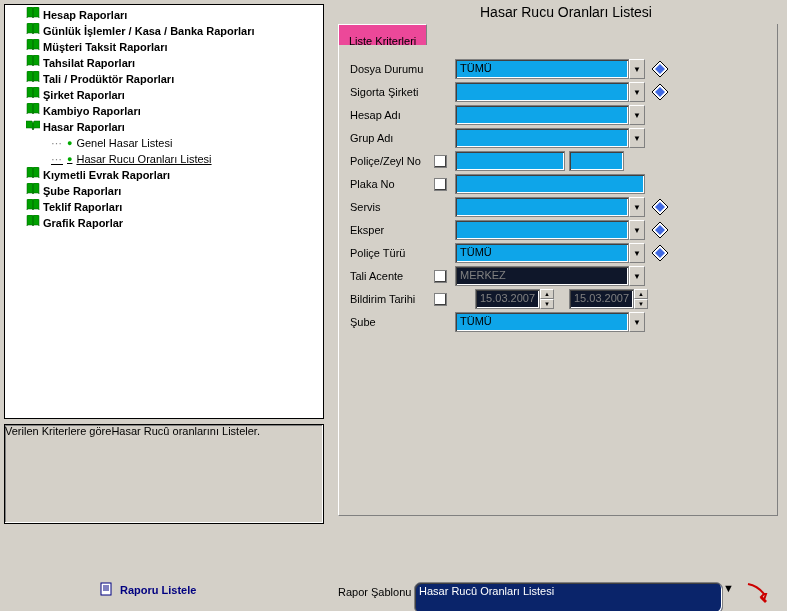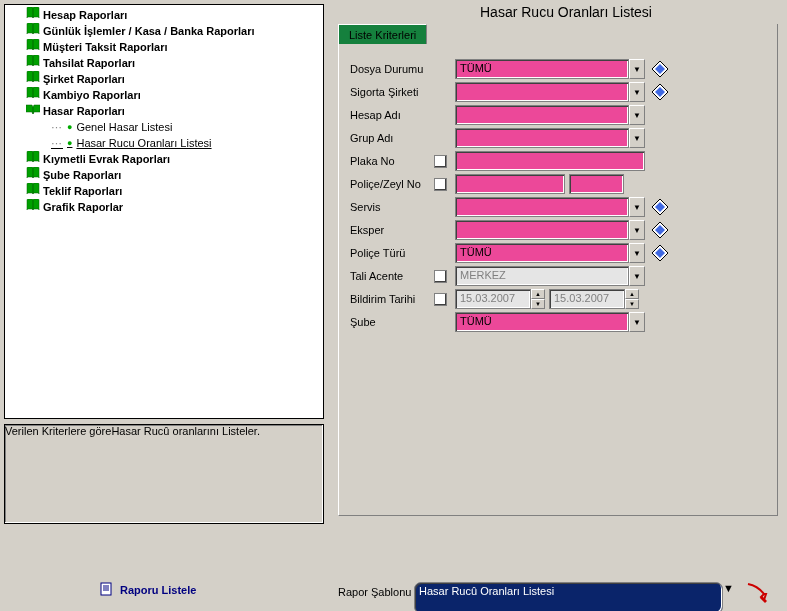--- a/index.html
+++ b/index.html
@@ -67,62 +67,62 @@
   border: 1px solid #fff;
   border-top: none;
   border-left-color:#fff; border-top-color:#fff;
   border-right-color:#808080; border-bottom-color:#808080;
   background:#D4D0C8;
 }
 .tab {
   position: absolute;
   left: 338px; top: 24px;
   height: 20px;
-  background:#15803d;
+  background:#ec4899;
   border: 1px solid #808080;
   border-bottom:none;
   border-top-color:#fff; border-left-color:#fff;
-  padding: 4px 10px;
+  padding: 10px 10px;
   font-size:11px;
   z-index:2;
 }
 .form-area { position:absolute; left: 350px; top: 58px; width: 420px;}
 .form-row { display:flex; align-items:center; height:22px; margin-bottom: 1px;}
 .form-label { width: 84px; font-size:11px;}
 .chk { width:13px; height:13px; border:1px solid #808080; background:#fff; margin-right:8px; box-shadow: inset -1px -1px 0 #404040, inset 1px 1px 0 #fff;}
 .chk.spacer { visibility:hidden; }
 .inset {
-  background:#ec4899;
+  background:#0ea5e9;
   border: 1px solid #808080;
   box-shadow: inset 1px 1px 0 #404040, inset -1px -1px 0 #fff;
   height:20px;
   font-size:11px;
   padding: 2px 4px;
 }
-.inset.disabled { background:#e5e5e5; color:#808080;}
+.inset.disabled { background:#0f172a; color:#808080;}
 .combo { display:flex; width:190px;}
 .combo .inset { flex:1; }
 .combo .arrow, .spin .arrow {
   width:16px; height:20px;
   background:#D4D0C8;
   border:1px solid #fff;
   border-right-color:#808080; border-bottom-color:#808080;
   display:flex; align-items:center; justify-content:center;
   font-size:8px;
 }
 .text-input { width:190px; }
 .text-input-sm { width:110px; }
 .text-input-xs { width:55px; margin-left:4px;}
 .diamond {
   width:18px; height:18px; margin-left:6px;
   display:inline-block; position:relative;
 }
 .diamond svg { width:18px; height:18px; }
 .spin { display:flex; width:90px; margin-right:4px;}
-.spin .inset { flex:1;}
+.spin .inset { flex:1;margin-left:20px;}
 .spin .spinners { display:flex; flex-direction:column; }
 .spin .spinners div { width:14px; height:10px; background:#D4D0C8; border:1px solid #808080; border-top-color:#fff; border-left-color:#fff; font-size:6px; text-align:center; line-height:8px;}
 .bottom-label {
   position:absolute; left:338px; top:586px; font-size:11px;
 }
 .bottom-combo {
   position:absolute; left:414px; top:582px; width:320px; display:flex;
 }
 .bottom-combo .inset { flex:1; background:#0A246A; color:#fff; height:32px;border-radius:7px;}
 .run-icon {
@@ -152,20 +152,26 @@
         <span class="icon"><svg class="book-svg" viewBox="0 0 14 12">
             <path d="M1 1 Q1 0 2 0 L6 0 Q7 0 7 1 L7 11 Q7 10 6 10 L2 10 Q1 10 1 11 Z M7 1 Q7 0 8 0 L12 0 Q13 0 13 1 L13 11 Q13 10 12 10 L8 10 Q7 10 7 11 Z" fill="#00a000" stroke="#006000" stroke-width="0.5"></path>
           </svg></span>
         <span>Müşteri Taksit Raporları</span>
       </div>
     <div class="tree-item bold">
         <span class="icon"><svg class="book-svg" viewBox="0 0 14 12">
             <path d="M1 1 Q1 0 2 0 L6 0 Q7 0 7 1 L7 11 Q7 10 6 10 L2 10 Q1 10 1 11 Z M7 1 Q7 0 8 0 L12 0 Q13 0 13 1 L13 11 Q13 10 12 10 L8 10 Q7 10 7 11 Z" fill="#00a000" stroke="#006000" stroke-width="0.5"></path>
           </svg></span>
         <span>Tahsilat Raporları</span>
+      </div>
+    <div class="tree-item bold">
+        <span class="icon"><svg class="book-svg" viewBox="0 0 14 12">
+            <path d="M1 1 Q1 0 2 0 L6 0 Q7 0 7 1 L7 11 Q7 10 6 10 L2 10 Q1 10 1 11 Z M7 1 Q7 0 8 0 L12 0 Q13 0 13 1 L13 11 Q13 10 12 10 L8 10 Q7 10 7 11 Z" fill="#00a000" stroke="#006000" stroke-width="0.5"></path>
+          </svg></span>
+        <span>Tali / Prodüktör Raporları</span>
       </div>
     <div class="tree-item bold">
         <span class="icon"><svg class="book-svg" viewBox="0 0 14 12">
             <path d="M1 1 Q1 0 2 0 L6 0 Q7 0 7 1 L7 11 Q7 10 6 10 L2 10 Q1 10 1 11 Z M7 1 Q7 0 8 0 L12 0 Q13 0 13 1 L13 11 Q13 10 12 10 L8 10 Q7 10 7 11 Z" fill="#00a000" stroke="#006000" stroke-width="0.5"></path>
           </svg></span>
         <span>Şirket Raporları</span>
       </div>
     <div class="tree-item bold">
         <span class="icon"><svg class="book-svg" viewBox="0 0 14 12">
             <path d="M1 1 Q1 0 2 0 L6 0 Q7 0 7 1 L7 11 Q7 10 6 10 L2 10 Q1 10 1 11 Z M7 1 Q7 0 8 0 L12 0 Q13 0 13 1 L13 11 Q13 10 12 10 L8 10 Q7 10 7 11 Z" fill="#00a000" stroke="#006000" stroke-width="0.5"></path>
@@ -267,29 +273,29 @@
   </div>
   <div class="form-row">
     <div class="form-label">Grup Adı</div>
     <div class="chk spacer"></div>
     <div class="combo">
         <div class="inset"></div>
         <div class="arrow">▼</div>
       </div>
   </div>
   <div class="form-row">
-    <div class="form-label">Plaka No</div>
-    <div class="chk"></div>
-    <div class="inset text-input"></div>
-  </div>
-  <div class="form-row">
     <div class="form-label">Poliçe/Zeyl No</div>
     <div class="chk"></div>
     <div class="inset text-input-sm"></div>
     <div class="inset text-input-xs"></div>
+  </div>
+  <div class="form-row">
+    <div class="form-label">Plaka No</div>
+    <div class="chk"></div>
+    <div class="inset text-input"></div>
   </div>
   <div class="form-row">
     <div class="form-label">Servis</div>
     <div class="chk spacer"></div>
     <div class="combo">
         <div class="inset"></div>
         <div class="arrow">▼</div>
       </div>
     <span class="diamond"><svg viewBox="0 0 18 18">
           <polygon points="9,1 17,9 9,17 1,9" fill="#fff" stroke="#000"></polygon>

